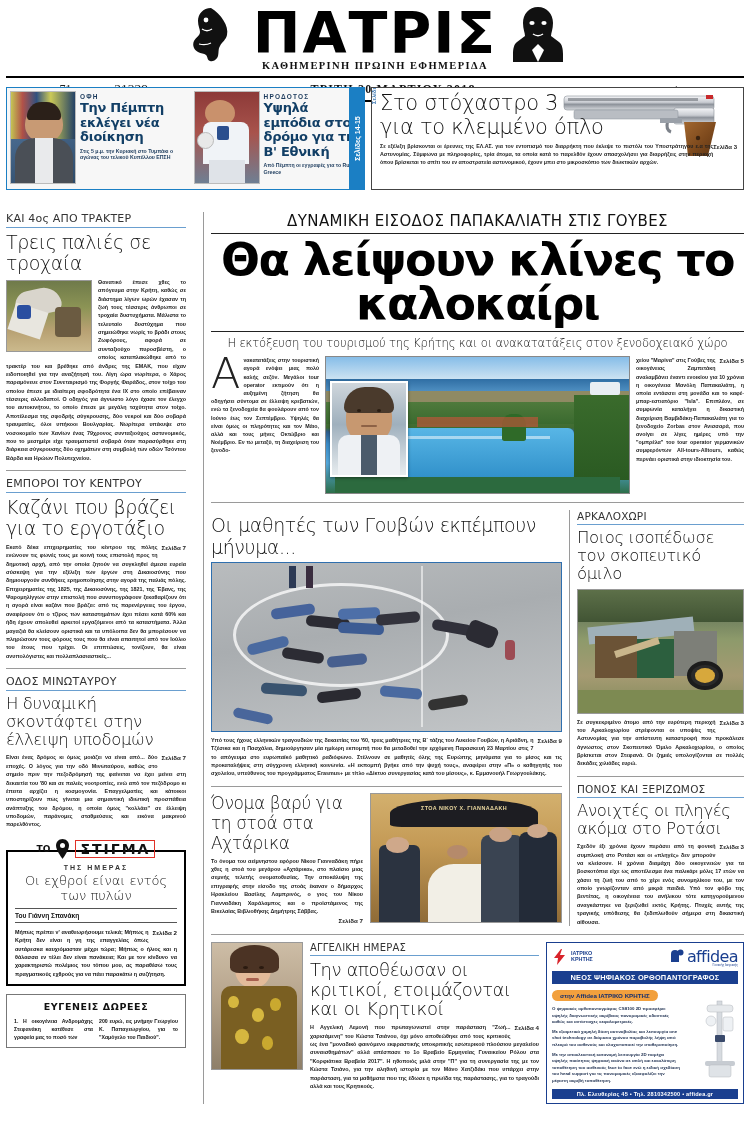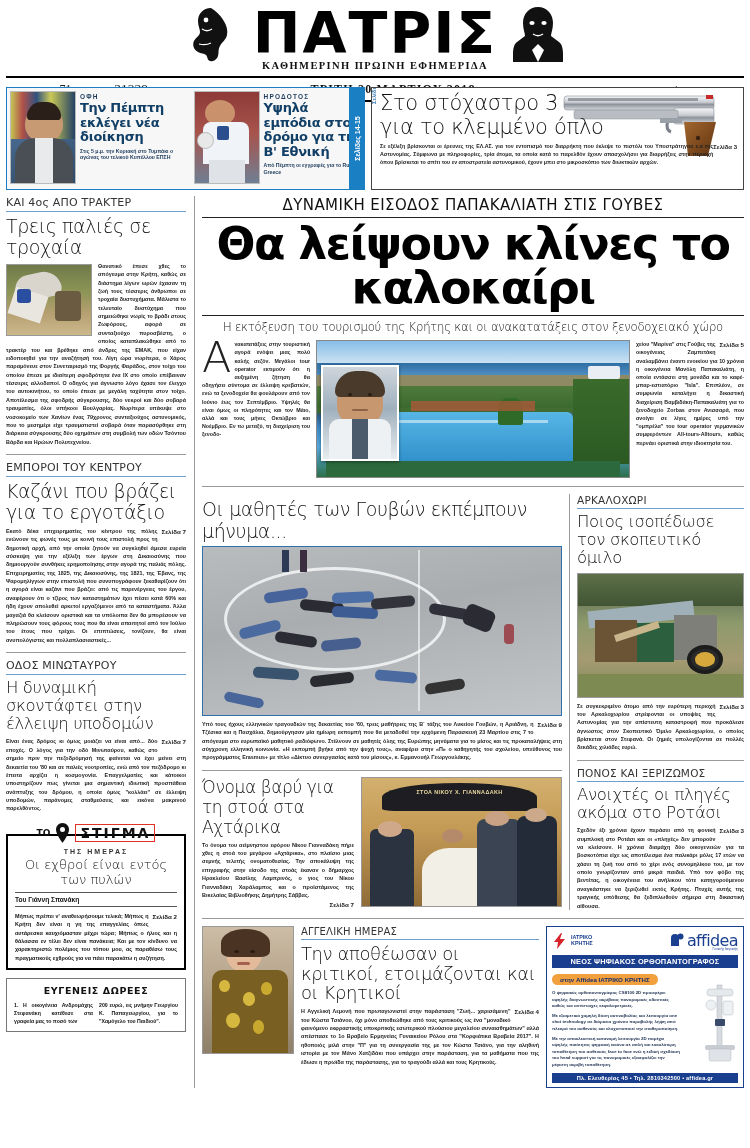--- a/index.html
+++ b/index.html
@@ -90,21 +90,21 @@
   .tr-body .pg { float: right; font-weight: 800; font-size: 6px; }
   .gun-wrap { position: absolute; right: 2px; top: 2px; width: 185px; height: 72px; z-index: 1; }
   .vert-label {
     position: absolute; left: -1px; top: 16px; width: 60px;
     font-size: 5.2px; font-weight: 700; color: #2f6fae;
     transform: rotate(-90deg); transform-origin: left top;
     letter-spacing: .3px;
   }
 
   
-  .grid { display: flex; gap: 8px; margin-top: 6px; }
+  .grid { display: flex; gap: 17px; margin-top: 22px; }
   .col-left { flex: 0 0 180px; }
   .col-main { flex: 1; min-width: 0; }
 
   .vrule { border-left: 1px solid #9a9a9a; }
 
   
   .kicker {
     font-family: "DejaVu Sans", sans-serif;
     font-size: 11px; font-weight: 400; letter-spacing: .2px;
     color: #333; border-bottom: 1px solid #6a9fcf; padding-bottom: 2px;

